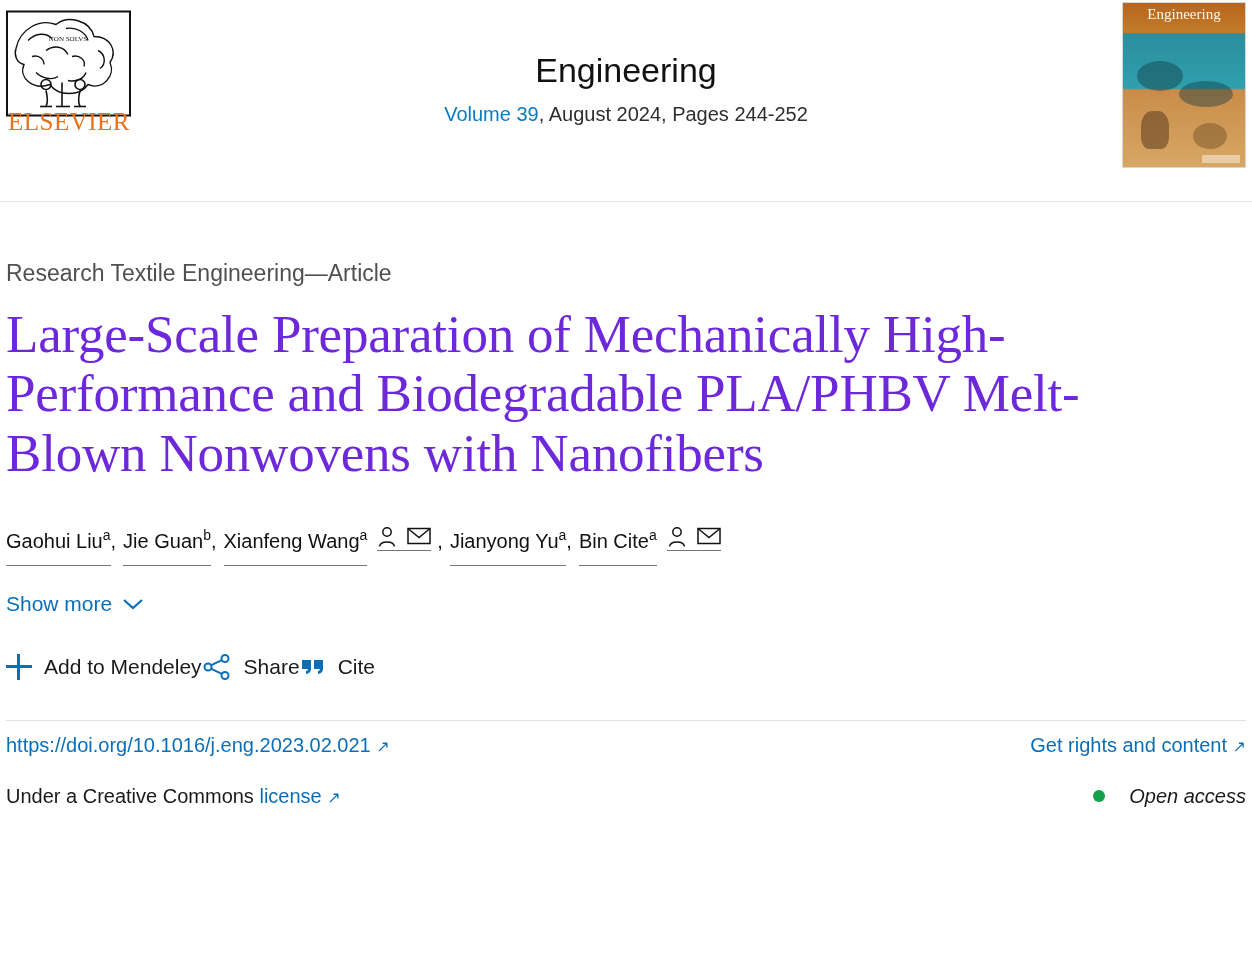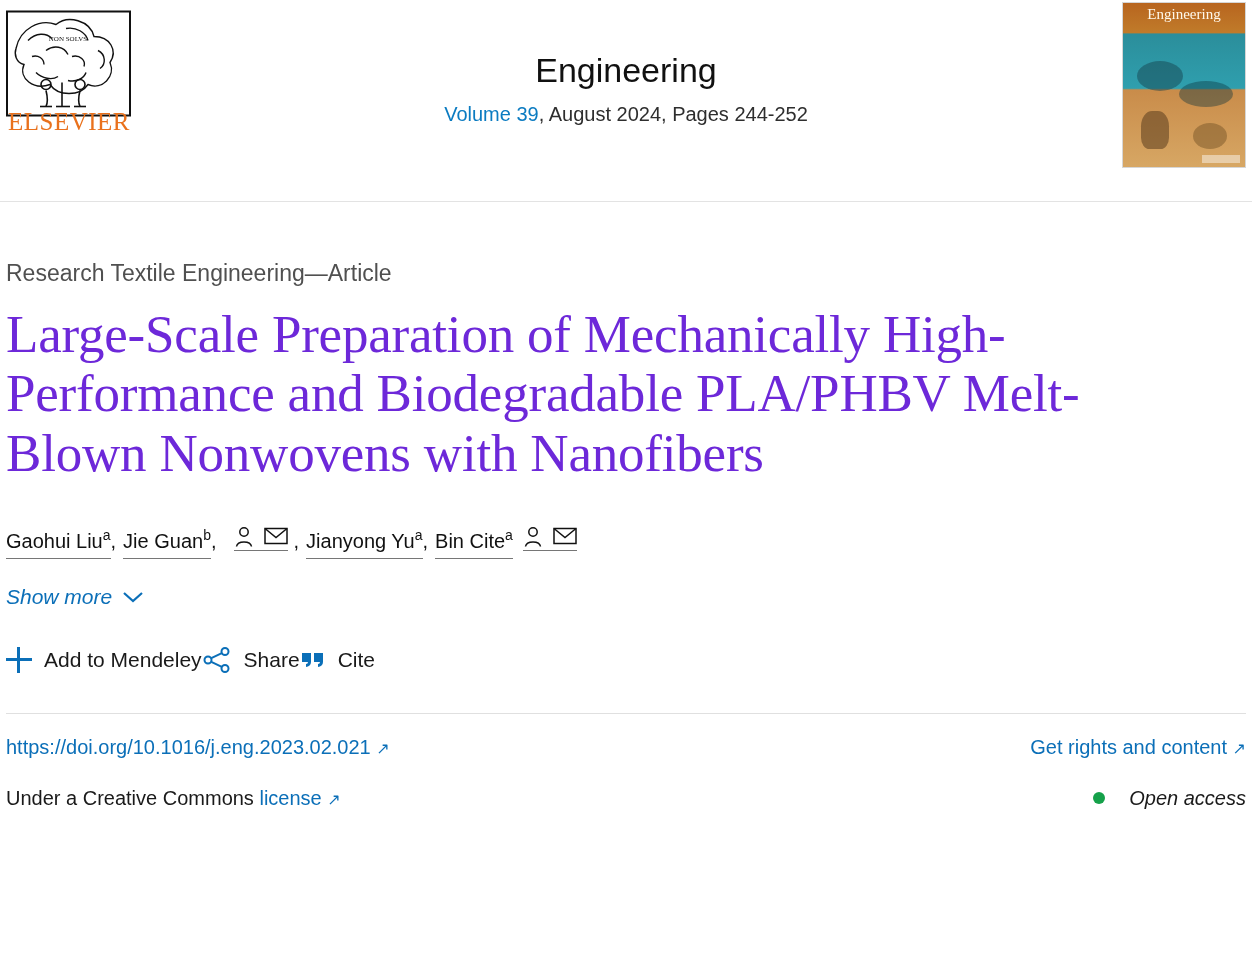--- a/index.html
+++ b/index.html
@@ -103,21 +103,21 @@
     margin-top: 42px;
     font-size: 20px;
     color: #111;
     line-height: 1.5;
     display: flex;
     flex-wrap: wrap;
     align-items: baseline;
   }
   .author {
     border-bottom: 1px solid #767676;
-    padding-bottom: 2px;
+    padding-bottom: 9px;
     white-space: nowrap;
   }
   .author sup { font-size: 14px; }
   .sep { margin-right: 7px; }
   .author-icons {
     display: inline-flex;
     gap: 10px;
     margin: 0 6px 0 10px;
     border-bottom: 1px solid #767676;
     padding-bottom: 2px;
@@ -125,21 +125,20 @@
   .icon-svg { display: block; }
 
   .show-more {
     margin-top: 26px;
     display: inline-flex;
     align-items: center;
     gap: 10px;
     color: #0b6fb8;
     font-size: 21px;
     cursor: pointer;
-    font-style: italic;
   }
 
   
   .actions {
     margin-top: 38px;
     display: flex;
     align-items: center;
     font-size: 21px;
     color: #1a1a1a;
   }
@@ -158,21 +157,21 @@
     content: "";
     position: absolute;
     background: #0b6fb8;
   }
   .plus:before { left: 0; top: 11px; width: 26px; height: 3px; }
   .plus:after  { top: 0; left: 11px; height: 26px; width: 3px; }
 
   
   .doi-row {
     margin-top: 40px;
-    padding-top: 22px;
+    padding-top: 13px;
     border-top: 1px solid #e0e0e0;
     display: flex;
     justify-content: space-between;
     align-items: baseline;
     font-size: 20px;
   }
   .doi-link, .rights-link { color: #0b6fb8; cursor: pointer; }
   .ext { font-size: 16px; }
 
   .license-row {
@@ -254,20 +253,21 @@
   <h1 class="title">Large-Scale Preparation of Mechanically High-Performance and Biodegradable PLA/PHBV Melt-Blown Nonwovens with Nanofibers</h1>
 
   <div class="authors">
 
     <span class="author"><span>Gaohui Liu</span><sup>a</sup></span>
     <span class="sep">,</span>
 
     <span class="author"><span>Jie Guan</span><sup>b</sup></span>
     <span class="sep">,</span>
 
+    <span class="author"><span>Xianfeng Wang</span><sup>a</sup></span>
     <span class="author-icons">
       <svg class="icon-svg" width="20" height="22" viewBox="0 0 20 22">
           <circle cx="10" cy="6" r="4.2" fill="none" stroke="#111" stroke-width="1.5"></circle>
           <path d="M2.5 20.5 C3.5 14.5 16.5 14.5 17.5 20.5" fill="none" stroke="#111" stroke-width="1.5"></path>
         </svg>
       <svg class="icon-svg" width="24" height="20" viewBox="0 0 24 20">
           <rect x="1" y="2.5" width="22" height="15" fill="none" stroke="#111" stroke-width="1.5"></rect>
           <path d="M1 2.5 L12 11.5 L23 2.5" fill="none" stroke="#111" stroke-width="1.5"></path>
         </svg>
     </span>

